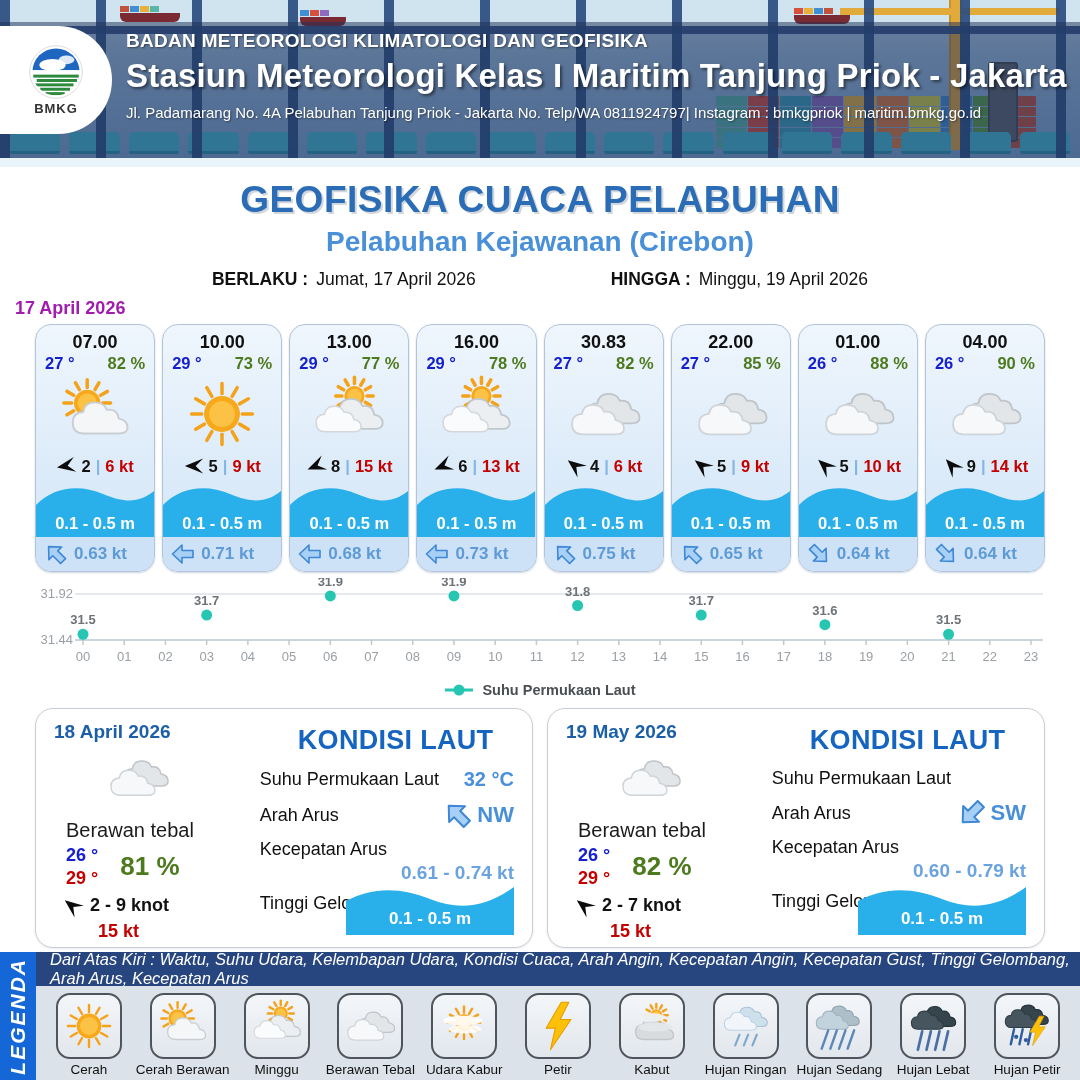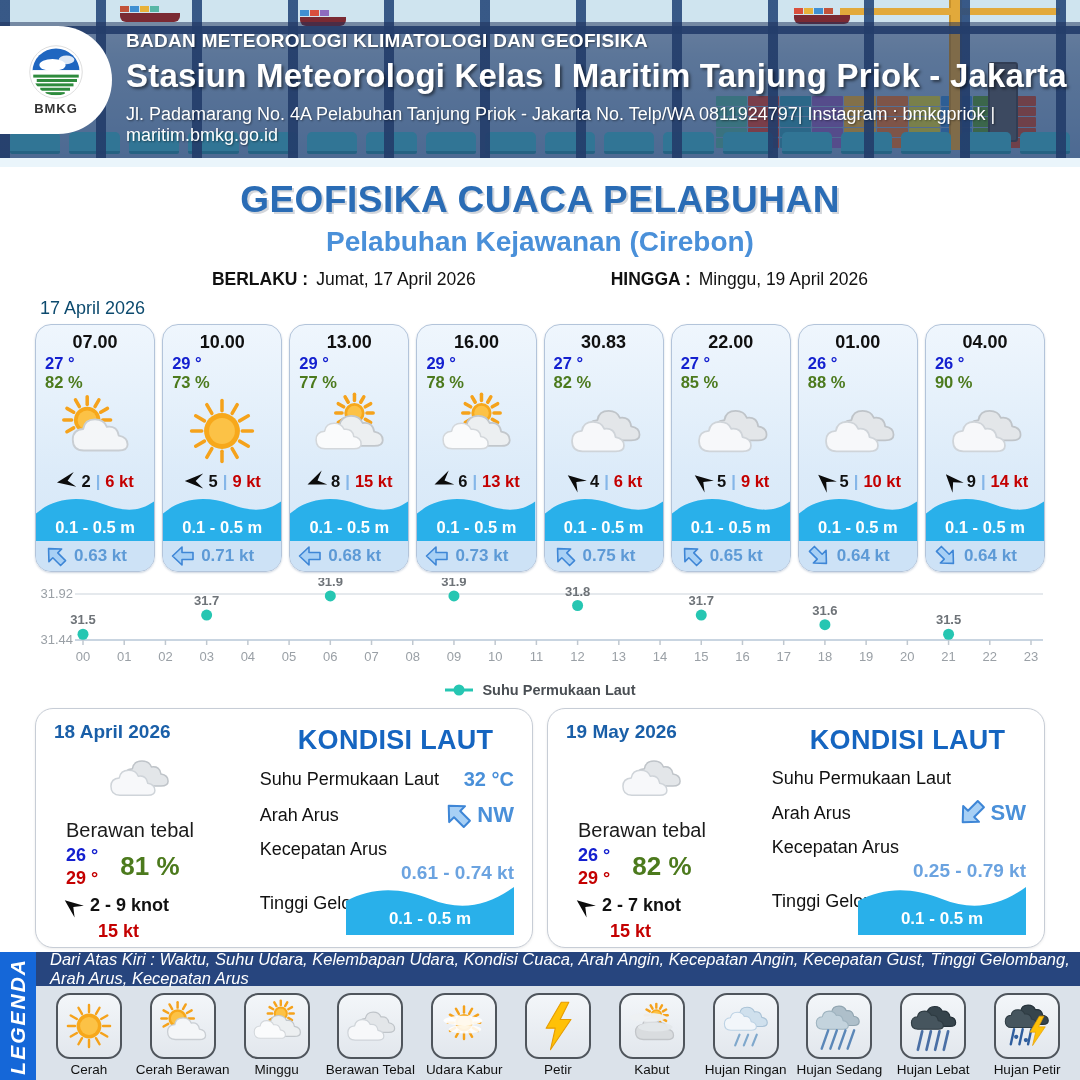--- a/index.html
+++ b/index.html
@@ -25,39 +25,39 @@
   .beam { position:absolute; top:26px; left:0; right:0; height:8px; background:rgba(43,77,126,.92); }
   .mullions { position:absolute; inset:0;
     background:repeating-linear-gradient(90deg, rgba(43,77,126,.92) 0 10px, transparent 10px 96px); }
   .tint { position:absolute; left:0; right:0; top:22px; height:136px; background:rgba(28,45,88,.50); }
   .logo-pill { position:absolute; left:0; top:26px; width:112px; height:108px; background:#ffffff;
     border-radius:0 56px 56px 0; z-index:6; display:flex; flex-direction:column; align-items:center; justify-content:center; }
   .logo-word { font-size:13px; font-weight:bold; color:#333; letter-spacing:1px; margin-top:1px; }
   .banner-text { position:absolute; left:126px; top:30px; right:10px; z-index:5; color:#fff; }
   .agency { font-size:19px; font-weight:bold; letter-spacing:.3px; text-shadow:1px 1px 2px rgba(0,0,0,.45); }
   .station { font-size:33px; font-weight:bold; margin-top:5px; text-shadow:2px 2px 3px rgba(0,0,0,.5); letter-spacing:.2px; }
-  .address { font-size:18px; margin-top:9px; text-shadow:1px 1px 2px rgba(0,0,0,.45); }
+  .address { font-size:15px; margin-top:9px; text-shadow:1px 1px 2px rgba(0,0,0,.45); }
   .strip { height:9px; background:#eaf5fb; }
 
   
   .title-block { text-align:center; padding-top:12px; }
   .main-title { font-size:37px; font-weight:800; color:#2a6cb5; letter-spacing:.5px;
     text-shadow:2px 2px 0 rgba(175,180,190,.55); }
   .subtitle { font-size:28px; font-weight:bold; color:#4a90d9; margin-top:5px; }
   .validity { display:flex; justify-content:center; gap:135px; margin-top:11px; font-size:17.5px; color:#111; }
   .validity b { margin-right:8px; }
-  .date-label { margin:8px 0 5px 40px; color:#0c4a6e; font-weight:normal; font-size:18px; }
+  .date-label { margin:8px 0 5px 15px; color:#a21caf; font-weight:bold; font-size:18px; }
 
   
   .cards { display:flex; gap:7px; margin:0 35px; }
   .card { flex:1; border:1px solid #b3c4da; border-radius:16px; overflow:hidden; height:248px;
     background:linear-gradient(180deg,#eff6fd 0%,#dcebf9 60%,#d5e6f7 100%);
     display:flex; flex-direction:column; box-shadow:0 1px 2px rgba(60,90,130,.25); }
   .card-time { text-align:center; font-weight:bold; font-size:18px; color:#101010; margin-top:7px; }
-  .card-th { display:flex; justify-content:space-between; padding:1px 9px 0 9px; font-size:16.5px; font-weight:bold;flex-direction:column; }
+  .card-th { display:flex; justify-content:space-between; padding:1px 9px 0 9px; font-size:16.5px; font-weight:bold; }
   .card-temp { color:#1420cf; }
   .card-hum { color:#4c7a1d; }
   .card-icon { height:82px; display:flex; align-items:center; justify-content:center; }
   .card-icon svg { width:78px; height:78px; }
   .card-wind { display:flex; align-items:center; justify-content:center; gap:5px; font-size:16.5px; font-weight:bold; color:#111; margin-top:1px; }
   .wind-flag { width:20px; height:20px; display:inline-flex; }
   .wind-sep { color:#85b6e8; font-weight:bold; }
   .card-gust { color:#c40000; }
   .card-wave { position:relative; margin-top:auto; height:58px; }
   .card-wave svg { position:absolute; inset:0; width:100%; height:100%; }
@@ -834,21 +834,21 @@
             <svg viewBox="0 0 24 24">
                 <path d="M12,1.5 L21,11 L15.5,11 L15.5,22 L8.5,22 L8.5,11 L3,11 Z" fill="#a8d0f5" stroke="#3e86d6" stroke-width="1.6" stroke-linejoin="round"></path>
               </svg>
           </span>
           <span>SW</span>
         </span>
       </div>
       <div class="sea-row">
         <span>Kecepatan Arus</span>
       </div>
-      <div class="sea-speed">0.25 - 0.79 kt</div>
+      <div class="sea-speed">0.60 - 0.79 kt</div>
       <div class="sea-row">
         <span>Tinggi Gelombang</span>
       </div>
       <div class="p-waveband">
         <svg viewBox="0 0 168 58" preserveAspectRatio="none">
           <path d="M0,24 C26,10 54,10 84,22 C114,34 140,30 168,10 L168,58 L0,58 Z" fill="#29b0ea"></path>
         </svg>
         <div class="wave-text">0.1 - 0.5 m</div>
       </div>
     </div>

